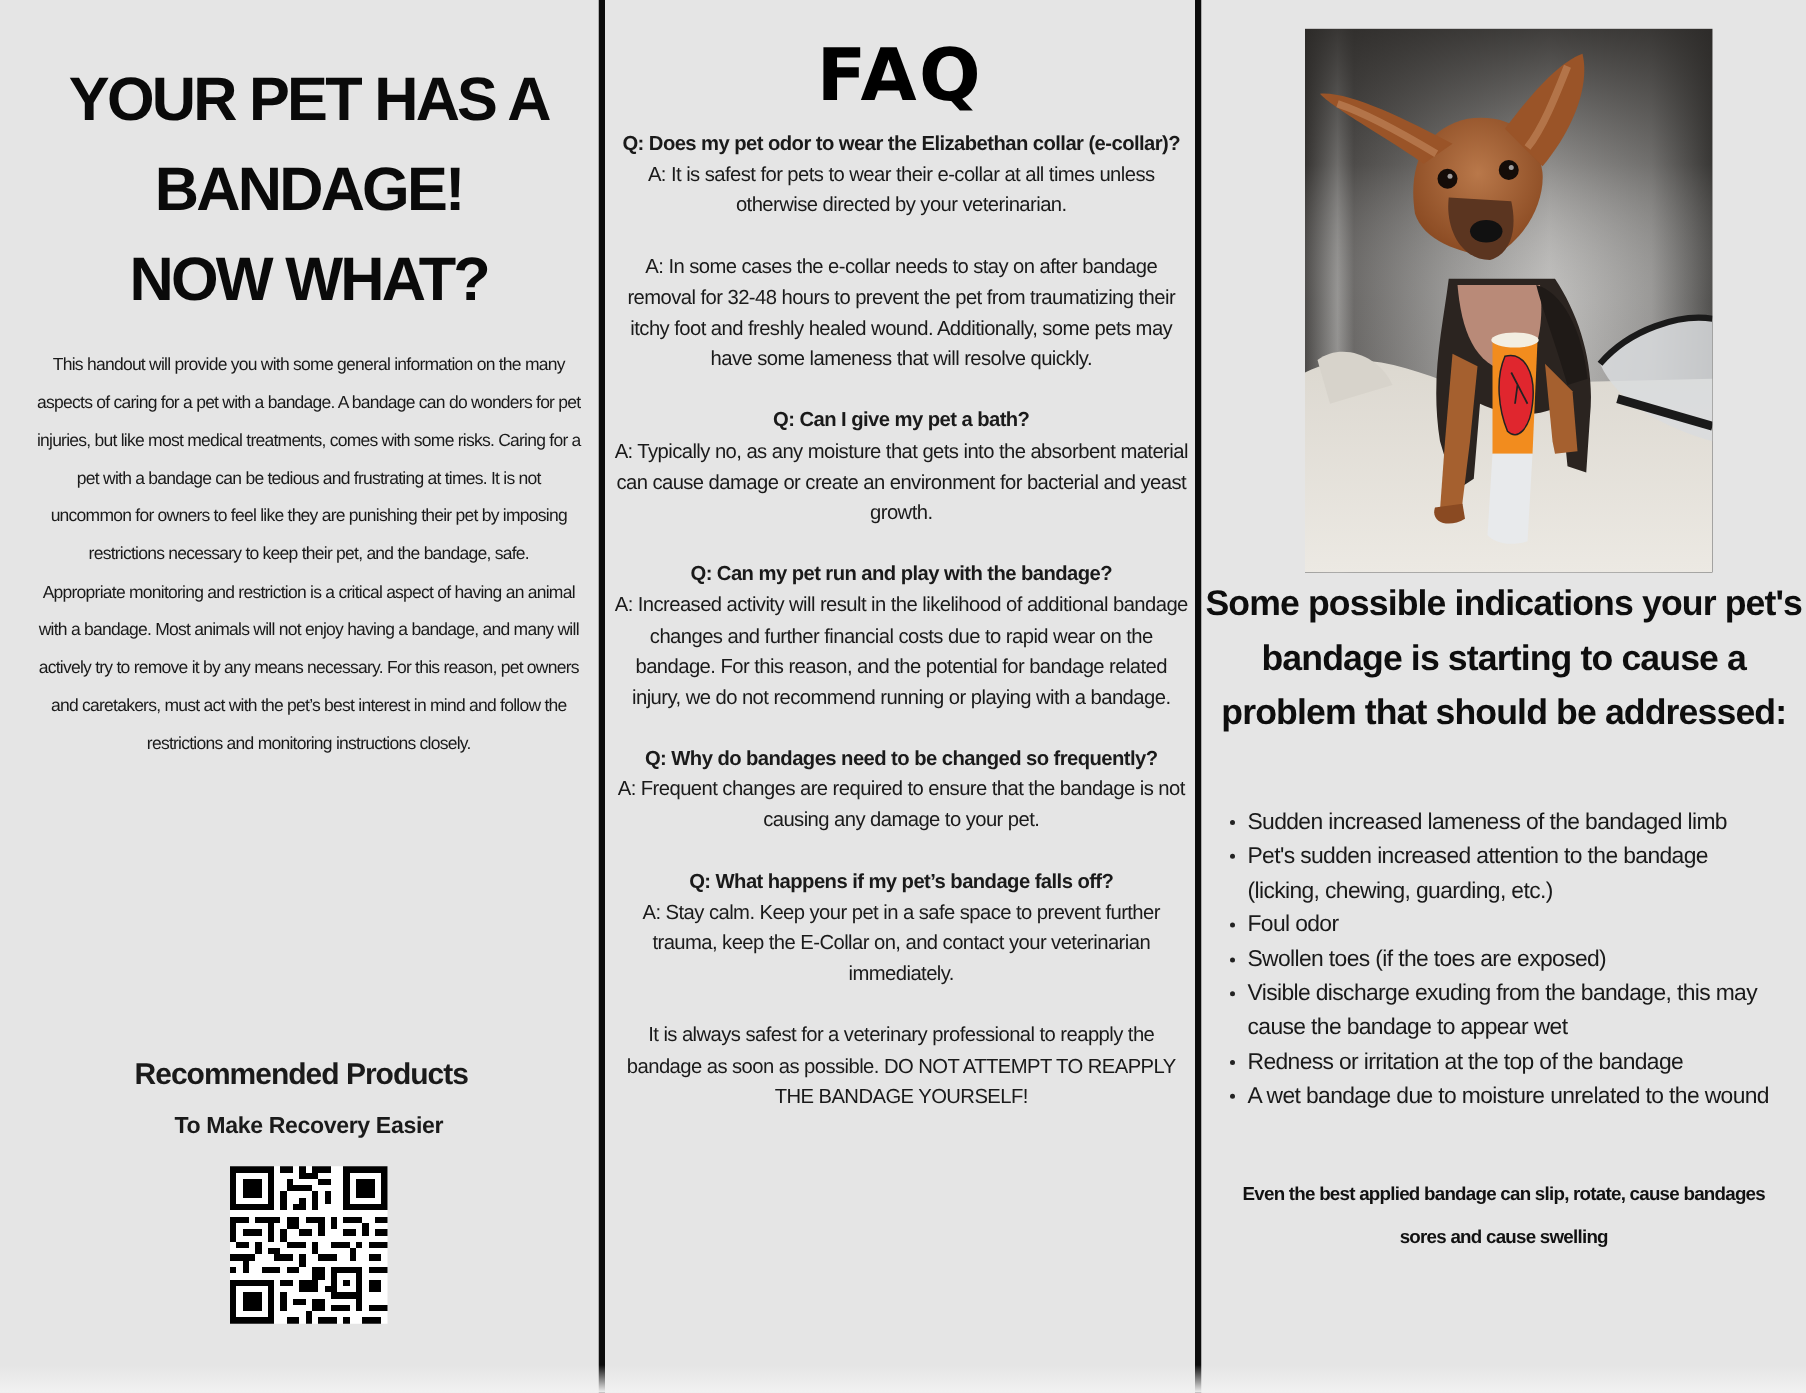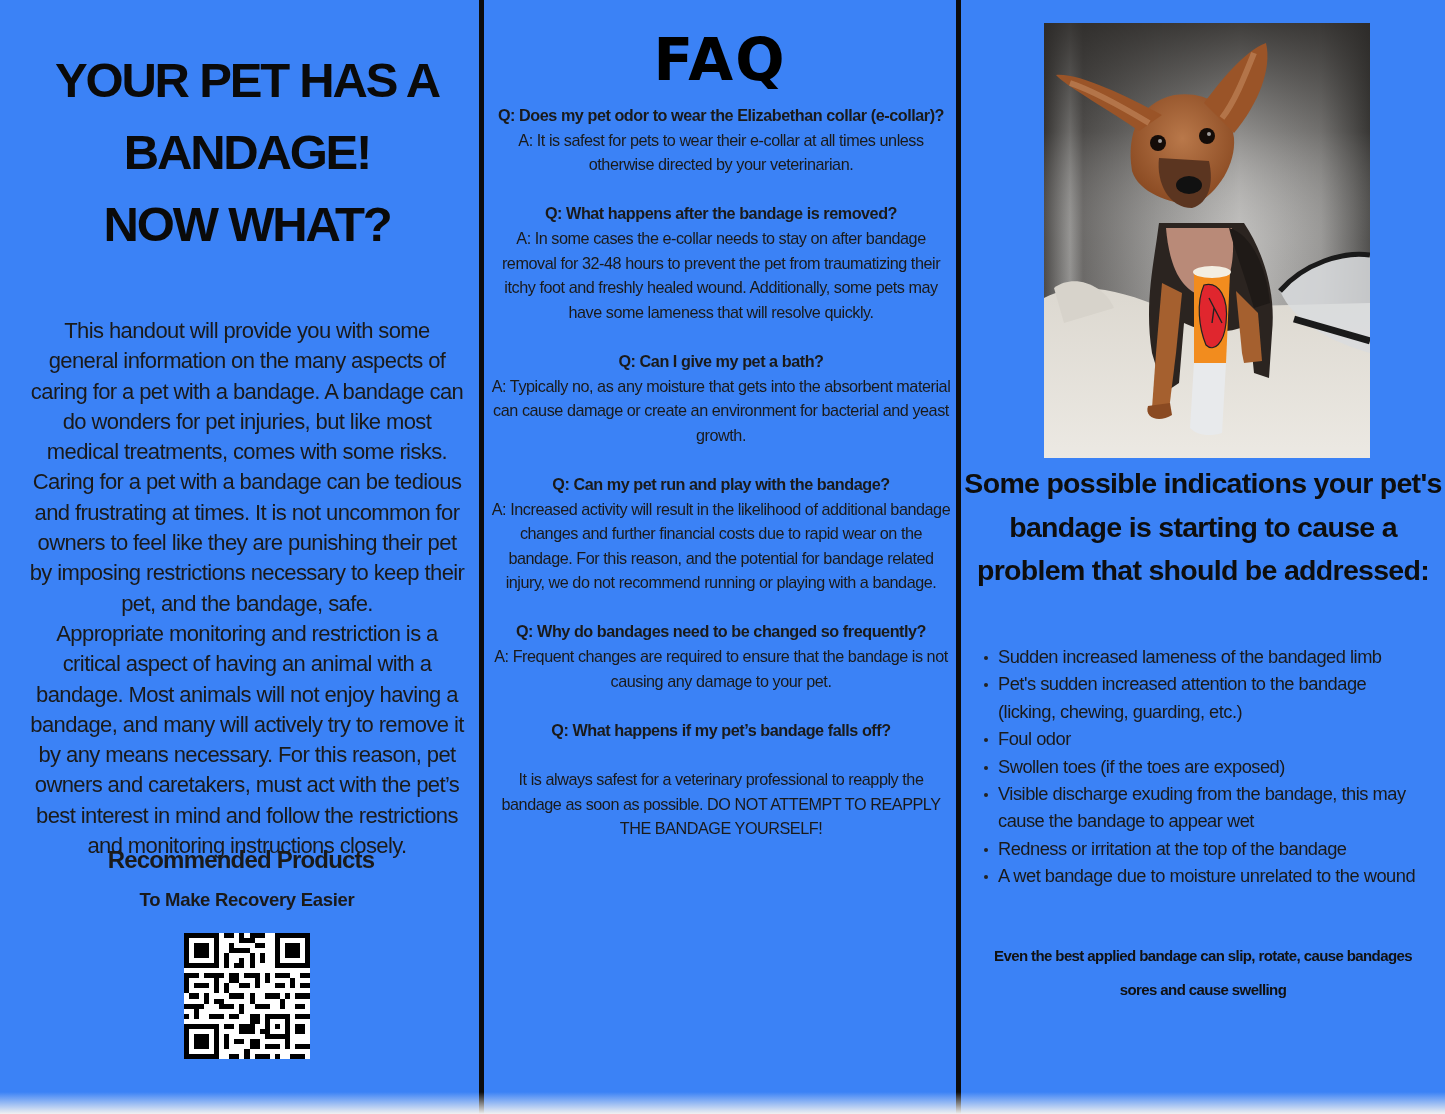--- a/index.html
+++ b/index.html
@@ -3,21 +3,21 @@
 <meta charset="utf-8">
 <style>
   html, body { margin: 0; padding: 0; }
   body {
     width: 1445px; height: 1114px; overflow: hidden;
     background: #ffffff;
     font-family: "Liberation Sans", sans-serif;
     color: #111111;
     position: relative;
   }
-  .page { position: absolute; inset: 0; background: #3b82f6; }
+  .page { position: absolute; inset: 0; background: #e5e5e5; }
   .bottom-fade {
     position: absolute; left: 0; right: 0; bottom: 0; height: 22px;
     background: linear-gradient(to bottom, rgba(240,240,240,0) 0%, #f1f1f1 100%);
   }
   .divider { position: absolute; top: 0; bottom: 0; width: 5px; background: #0c0c0c; }
   .divider.d1 { left: 479px; }
   .divider.d2 { left: 956px; }
 
   .panel { position: absolute; top: 0; bottom: 0; text-align: center; }
   .panel.left { left: 0; width: 479px; }
@@ -25,23 +25,22 @@
   .panel.right { left: 961px; width: 400px; }
 
   
   .main-title {
     position: absolute; left: 0; width: 494px; top: 44px;
     font-weight: bold; font-size: 49px; line-height: 72px;
     letter-spacing: -2.2px; color: #0a0a0a;
   }
   .intro {
     position: absolute; left: 28px; width: 438px; top: 276px;
-    font-size: 22px; line-height: 30.3px; letter-spacing: -0.6px;
+    font-size: 14px; line-height: 30.3px; letter-spacing: -0.6px;
     color: #1a1a1a;
-    margin-top: 40px;
   }
   .intro p { margin: 0; }
   .rec-title {
     position: absolute; left: 0; width: 482px; top: 846px;
     font-weight: bold; font-size: 24px; letter-spacing: -0.8px; color: #1a1a1a;
   }
   .rec-sub {
     position: absolute; left: 0; width: 494px; top: 889px;
     font-weight: bold; font-size: 18.5px; letter-spacing: -0.3px; color: #1a1a1a;
   }
@@ -196,37 +195,37 @@
   <div class="divider d1"></div>
 
   <section class="panel mid">
     <h2 class="faq-title" style="margin:0;">FAQ</h2>
     <div class="faq-list">
       <div class="faq-item">
         <div class="faq-q">Q: Does my pet odor to wear the Elizabethan collar (e-collar)?</div>
         <div class="faq-a">A: It is safest for pets to wear their e-collar at all times unless otherwise directed by your veterinarian.</div>
       </div>
       <div class="faq-item">
-        <div class="faq-q">Q: What happens after the bandage is removed?</div>
         <div class="faq-a">A: In some cases the e-collar needs to stay on after bandage removal for 32-48 hours to prevent the pet from traumatizing their itchy foot and freshly healed wound. Additionally, some pets may have some lameness that will resolve quickly.</div>
       </div>
       <div class="faq-item">
         <div class="faq-q">Q: Can I give my pet a bath?</div>
         <div class="faq-a">A: Typically no, as any moisture that gets into the absorbent material can cause damage or create an environment for bacterial and yeast growth.</div>
       </div>
       <div class="faq-item">
         <div class="faq-q">Q: Can my pet run and play with the bandage?</div>
         <div class="faq-a">A: Increased activity will result in the likelihood of additional bandage changes and further financial costs due to rapid wear on the bandage. For this reason, and the potential for bandage related injury, we do not recommend running or playing with a bandage.</div>
       </div>
       <div class="faq-item">
         <div class="faq-q">Q: Why do bandages need to be changed so frequently?</div>
         <div class="faq-a">A: Frequent changes are required to ensure that the bandage is not causing any damage to your pet.</div>
       </div>
       <div class="faq-item">
         <div class="faq-q">Q: What happens if my pet’s bandage falls off?</div>
+        <div class="faq-a">A: Stay calm. Keep your pet in a safe space to prevent further trauma, keep the E-Collar on, and contact your veterinarian immediately.</div>
       </div>
       <div class="faq-note">It is always safest for a veterinary professional to reapply the bandage as soon as possible. DO NOT ATTEMPT TO REAPPLY THE BANDAGE YOURSELF!</div>
     </div>
   </section>
 
   <div class="divider d2"></div>
 
   <section class="panel right">
     <div class="photo" title="Small brown and black dog sitting on a white blanket in a stainless steel kennel with an orange bandage on its front leg and an e-collar beside it">
       <svg viewBox="0 0 326 435" preserveAspectRatio="none">

